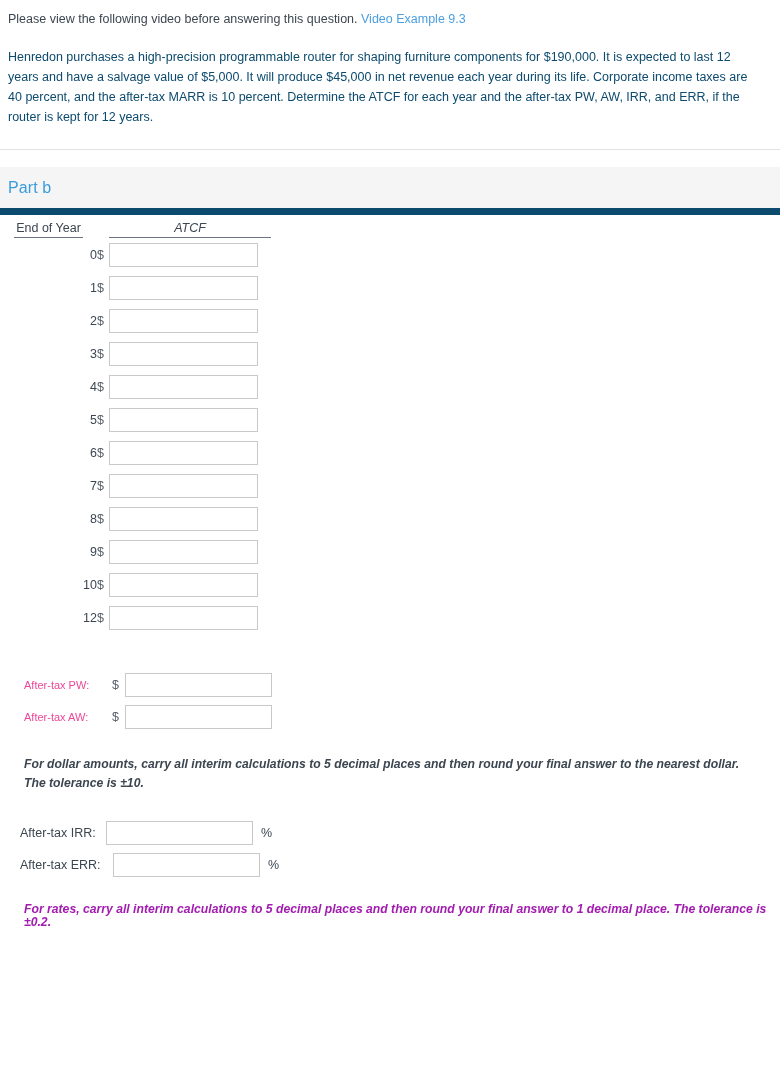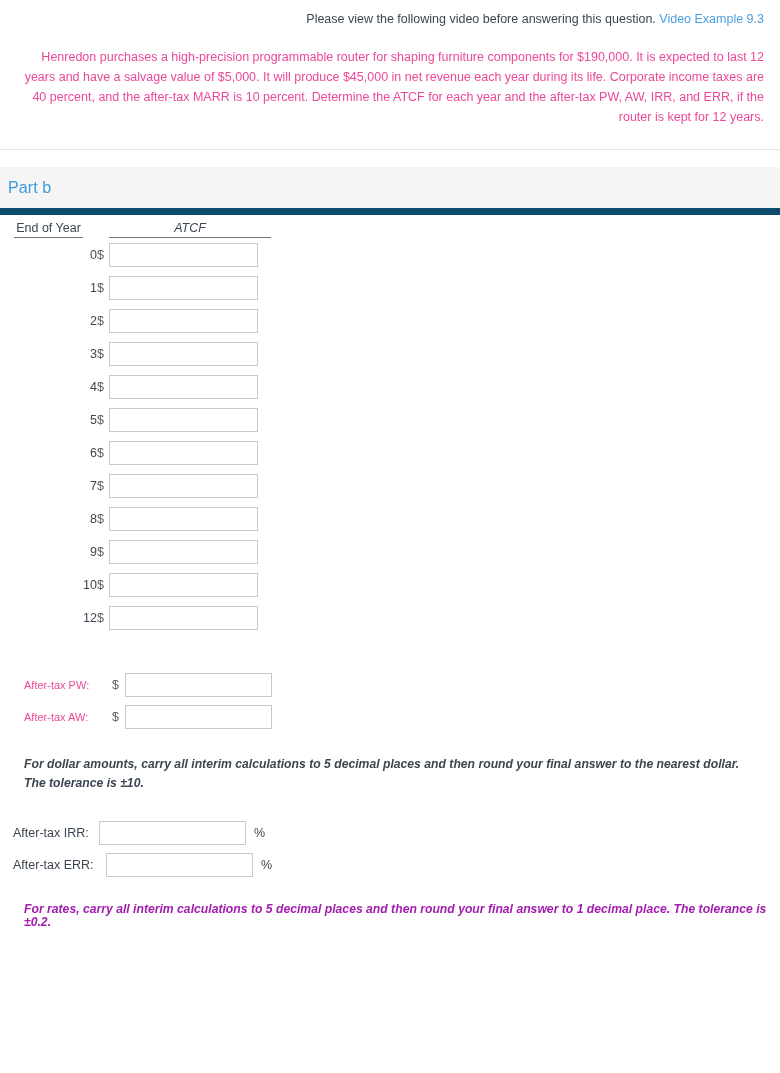--- a/index.html
+++ b/index.html
@@ -14,39 +14,38 @@
     height: 1073px;
     position: relative;
     font-family: "Liberation Sans", sans-serif;
     font-size: 12.5px;
     color: #3c4650;
     overflow: hidden;
   }
 
   .prompt-area {
     padding: 10px 16px 0 8px;
-    text-align: right;
   }
   .intro-line {
     font-size: 12.5px;
     line-height: 19px;
     color: #3c4650;
     margin: 0 0 0 0;
   }
   .link {
     color: #4a9fe0;
     text-decoration: none;
     cursor: pointer;
   }
 
   .body-para {
     margin: 18px 0 0 0;
     font-size: 12.5px;
     line-height: 20px;
-    color: #ec4899;
+    color: #0c4a6e;
     max-width: 772px;
   }
 
   .access-line {
     margin: 33px 0 0 0;
     font-size: 12.5px;
     line-height: 19px;
     color: #3c4650;
   }
 
@@ -186,21 +185,21 @@
     line-height: 19px;
     color: #3c4650;
     max-width: 724px;
   }
 
   .rate-block { margin-top: 24px; }
   .rate-row {
     display: flex;
     align-items: center;
     height: 32px;
-    padding-left: 13px;
+    padding-left: 20px;
   }
   .rate-label {
     font-size: 12.5px;
     color: #3c4650;
     white-space: nowrap;
   }
   .rate-label.irr { width: 86px; }
   .rate-label.err { width: 93px; }
   .rate-row input.fld { width: 147px; }
   .pct {

